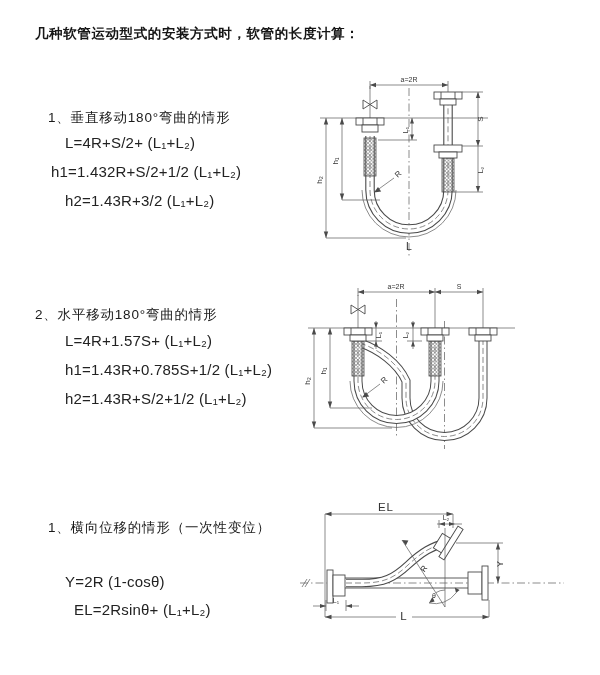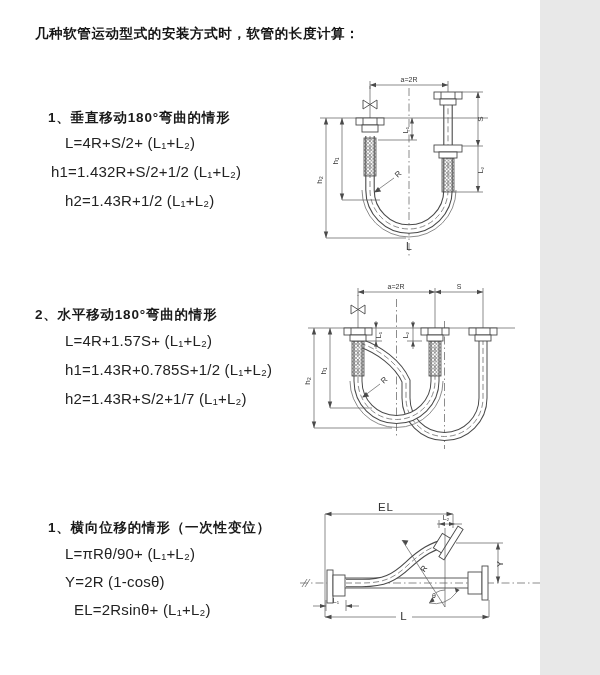--- a/index.html
+++ b/index.html
@@ -1,22 +1,22 @@
 <!DOCTYPE html>
 <html><head>
 <meta charset="utf-8">
 <style>
   html,body{margin:0;padding:0;background:#e8e8e8;}
   .page{
-    position:relative;width:540px;height:675px;background:#ffffff;
+    position:relative;width:600px;height:675px;background:#ffffff;
     font-family:"Liberation Sans","DejaVu Sans",sans-serif;color:#1b1b1b;overflow:hidden;
   }
   .abs{position:absolute;white-space:nowrap;}
   .title{font-size:13.5px;font-weight:700;letter-spacing:0.6px;color:#161616;}
-  .heading{font-size:13.5px;font-weight:700;letter-spacing:0.8px;color:#1a1a1a;}
+  .heading{font-size:13.5px;font-weight:400;letter-spacing:0.8px;color:#1a1a1a;}
   .formula{font-size:15px;font-weight:400;letter-spacing:0.2px;color:#222;text-align:right;}
   svg{position:absolute;overflow:visible;}
   svg .ln{stroke:#4a4a4a;stroke-width:0.9;fill:none;}
   svg .thin{stroke:#5a5a5a;stroke-width:0.7;fill:none;}
   svg .tubeO{stroke:#4a4a4a;fill:none;}
   svg .tubeI{stroke:#ffffff;fill:none;}
   svg .dash{stroke:#5a5a5a;stroke-width:0.7;fill:none;stroke-dasharray:8 3 1.5 3;}
   svg .dashc{stroke:#5a5a5a;stroke-width:0.7;fill:none;stroke-dasharray:6 3;}
   svg .fit{fill:#ffffff;stroke:#4a4a4a;stroke-width:0.9;}
   svg .ah{fill:#4a4a4a;stroke:none;}
@@ -26,29 +26,28 @@
 </head>
 <body>
 
 <div class="page">
 
   <div class="abs title" style="left:35px;top:25px">几种软管运动型式的安装方式时，软管的长度计算：</div>
 
   <div class="abs heading" style="left:48px;top:109px">1、垂直移动180°弯曲的情形</div>
   <div class="abs formula" style="left:65px;top:134px">L=4R+S/2+ (L₁+L₂)</div>
   <div class="abs formula" style="left:51px;top:163px">h1=1.432R+S/2+1/2 (L₁+L₂)</div>
-  <div class="abs formula" style="left:65px;top:192px">h2=1.43R+1/2 (L₁+L₂)</div>
+  <div class="abs formula" style="left:65px;top:192px">h2=1.43R+3/2 (L₁+L₂)</div>
 
   <div class="abs heading" style="left:35px;top:306px">2、水平移动180°弯曲的情形</div>
   <div class="abs formula" style="left:65px;top:332px">L=4R+1.57S+ (L₁+L₂)</div>
   <div class="abs formula" style="left:65px;top:361px">h1=1.43R+0.785S+1/2 (L₁+L₂)</div>
-  <div class="abs formula" style="left:65px;top:390px">h2=1.43R+S/2+1/7 (L₁+L₂)</div>
+  <div class="abs formula" style="left:65px;top:390px">h2=1.43R+S/2+1/2 (L₁+L₂)</div>
 
   <div class="abs heading" style="left:48px;top:519px">1、横向位移的情形（一次性变位）</div>
-  <div class="abs formula" style="left:65px;top:545px">L=πRθ/90+ (L₁+L₂)</div>
   <div class="abs formula" style="left:65px;top:573px">Y=2R (1-cosθ)</div>
   <div class="abs formula" style="left:74px;top:601px">EL=2Rsinθ+ (L₁+L₂)</div>
 
   <svg style="left:312px;top:66px" width="282" height="198" viewBox="0 0 282 198">
     <defs>
       <pattern id="hz1" width="3.5" height="3.5" patternUnits="userSpaceOnUse">
         <path d="M0,3.5 L3.5,0 M0,0 L3.5,3.5" stroke="#6b6b6b" stroke-width="0.55"></path>
       </pattern>
     </defs>
 

